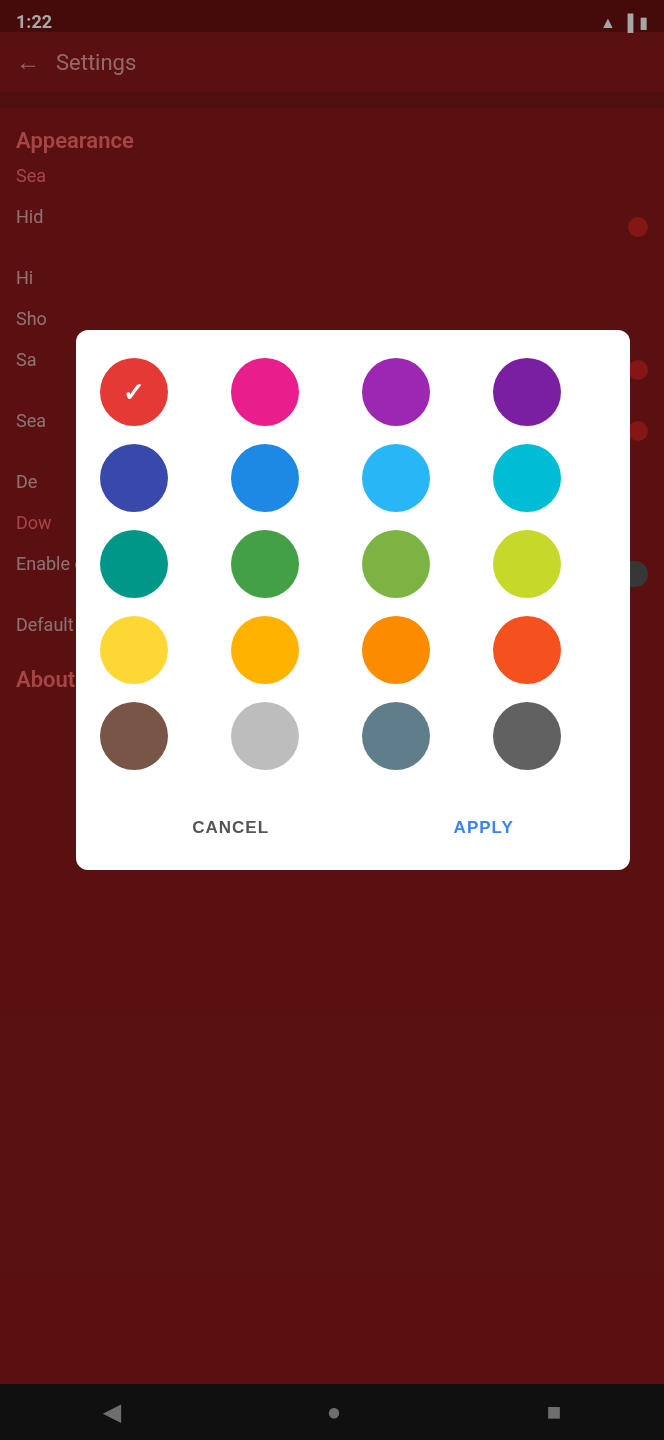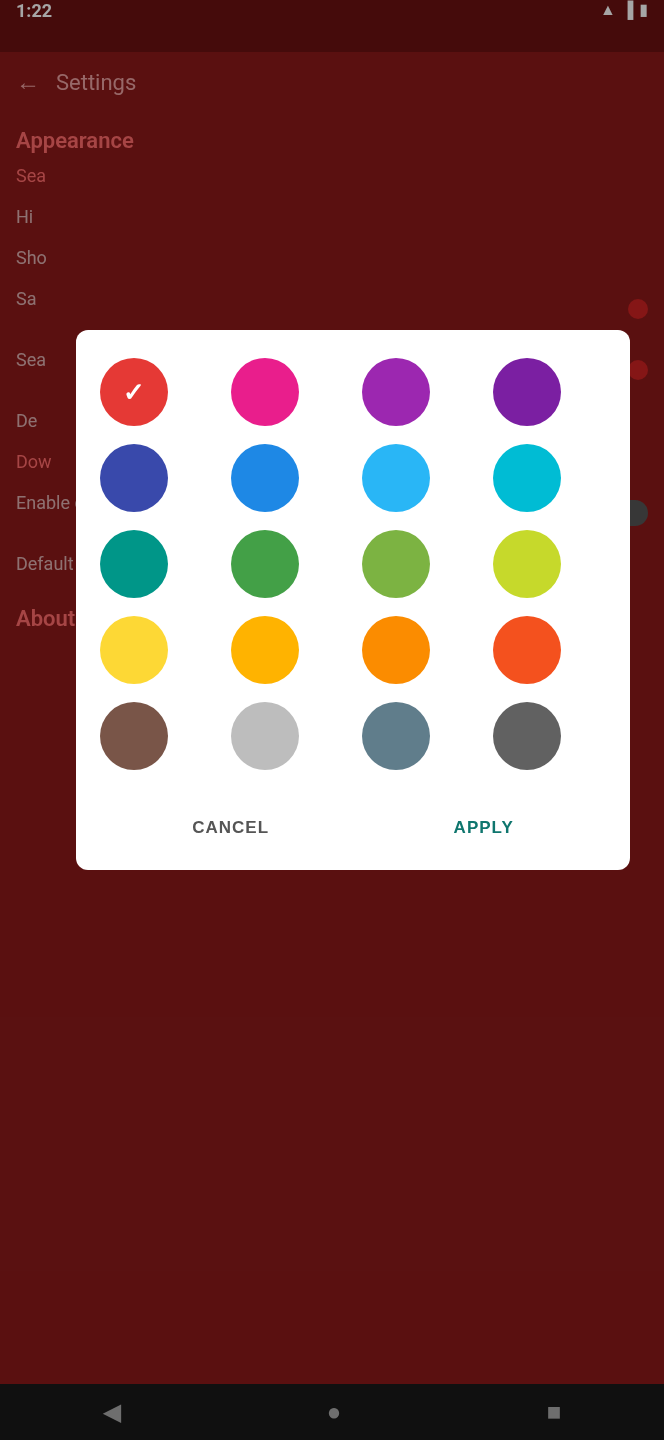--- a/index.html
+++ b/index.html
@@ -8,24 +8,24 @@
       height: 1440px;
       overflow: hidden;
       font-family: 'Roboto', Arial, sans-serif;
       background: #7a1a1a;
       position: relative;
     }
 
     
     .status-bar {
       width: 100%;
-      height: 52px;
+      height: 32px;
       background: #6b1212;
       display: flex;
-      align-items: flex-start;
+      align-items: flex-end;
       justify-content: space-between;
       padding: 0 16px;
     }
     .status-time {
       color: white;
       font-size: 18px;
       font-weight: bold;
     }
     .status-icons {
       display: flex;
@@ -160,21 +160,21 @@
     .dialog-btn {
       background: none;
       border: none;
       cursor: pointer;
       font-size: 17px;
       font-weight: 600;
       padding: 12px 32px;
       letter-spacing: 1px;
     }
     .btn-cancel { color: #555; }
-    .btn-apply { color: #0f766e; }
+    .btn-apply { color: #3b82f6; }
 
     
     .bottom-nav {
       position: absolute;
       bottom: 0;
       left: 0;
       width: 100%;
       height: 56px;
       background: #1a1a1a;
       display: flex;
@@ -199,20 +199,24 @@
 </div>
 
 <div class="app-bar">
   <span class="back-icon">←</span>
   <span class="app-bar-title">Settings</span>
 </div>
 
 <div class="settings-bg">
   <div class="section-title">Appearance</div>
   <div class="settings-item-sub">Sea</div>
+  <div class="settings-row">
+    <span class="settings-item">Hid</span>
+    <div class="red-dot"></div>
+  </div>
   <div class="settings-item">Hi</div>
   <div class="settings-item">Sho</div>
   <div class="settings-row">
     <span class="settings-item">Sa</span>
     <div class="red-dot"></div>
   </div>
   <div class="settings-row">
     <span class="settings-item">Sea</span>
     <div class="red-dot"></div>
   </div>

